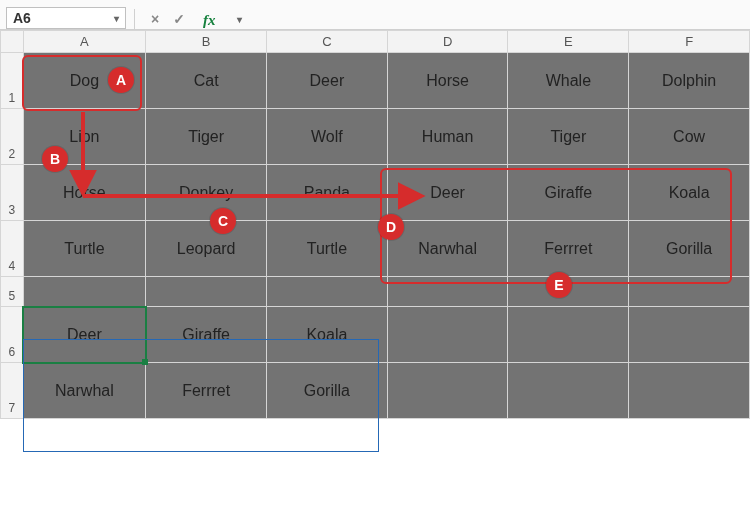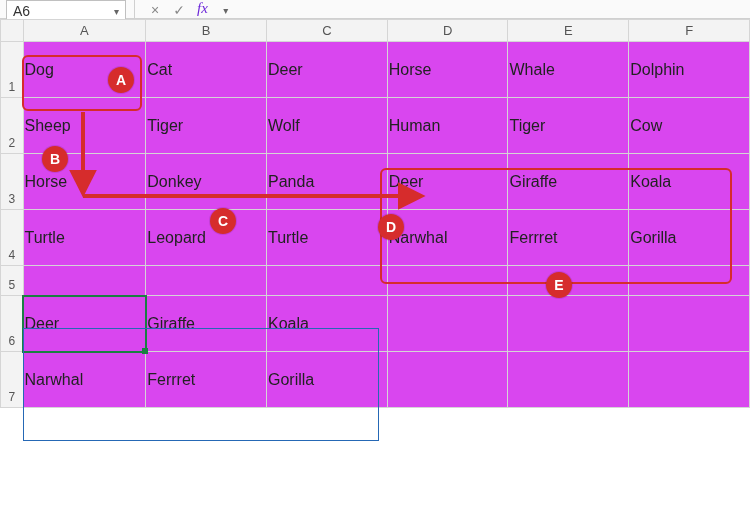--- a/index.html
+++ b/index.html
@@ -7,44 +7,45 @@
     margin: 0; padding: 0;
     width: 750px; height: 507px;
     font-family: "Segoe UI", Arial, sans-serif;
     background: #fff;
     overflow: hidden;
     position: relative;
   }
 
   
   .fbar {
-    height: 19px;
+    height: 30px;
     border-bottom: 1px solid #d0d0d0;
     display: flex;
-    align-items: flex-start;
+    align-items: flex-end;
     background: #fafafa;
     font-size: 14px;
     color: #333;
+    font-weight: bold;
   }
   .namebox {
     width: 120px; height: 22px;
     margin-left: 6px;
     border: 1px solid #c0c0c0;
     background: #fff;
     display: flex; align-items: center;
     padding: 0 6px;
     justify-content: space-between;
   }
   .namebox .chev { font-size: 10px; color: #666; }
   .fbar .sep { width:1px; height:20px; background:#d0d0d0; margin:0 8px;}
   .fbar .ibtn {
     width: 20px; height:20px; display:flex; align-items:center; justify-content:center;
     color:#888; font-size:14px; margin:0 2px;
   }
-  .fbar .fx { font-style: italic; font-family: "Times New Roman", serif; font-size:15px; color:#6d28d9; margin:0 6px;}
+  .fbar .fx { font-style: italic; font-family: "Times New Roman", serif; font-size:15px; color:#15803d; margin:0 12px;}
   .fbar .formula { flex:1; padding-left:4px; color:#222; }
 
   
   .grid-wrap { position: relative; }
   table.sheet {
     border-collapse: collapse;
     table-layout: fixed;
     width: 750px;
   }
   table.sheet th, table.sheet td {
@@ -71,22 +72,23 @@
     color: #555;
     text-align: center;
     vertical-align: bottom;
     padding-bottom: 3px;
   }
   
   td.cell {
     height: 56px;
     font-size: 16px;
     color: #222;
+    text-align: center;
     vertical-align: middle;
-    background: #d946ef;
+    background: #737373;
   }
   tr.short td.cell, tr.short th.rowh { height: 30px; }
 
   
   td.active {
     outline: 2px solid #1a7f43;
     outline-offset: -1px;
     position: relative;
   }
   td.active::after{
@@ -151,21 +153,21 @@
     <th class="rowh">1</th>
     <td class="cell">Dog</td>
     <td class="cell">Cat</td>
     <td class="cell">Deer</td>
     <td class="cell">Horse</td>
     <td class="cell">Whale</td>
     <td class="cell">Dolphin</td>
   </tr>
   <tr>
     <th class="rowh">2</th>
-    <td class="cell">Sheep</td>
+    <td class="cell">Lion</td>
     <td class="cell">Tiger</td>
     <td class="cell">Wolf</td>
     <td class="cell">Human</td>
     <td class="cell">Tiger</td>
     <td class="cell">Cow</td>
   </tr>
   <tr>
     <th class="rowh">3</th>
     <td class="cell">Horse</td>
     <td class="cell">Donkey</td>

